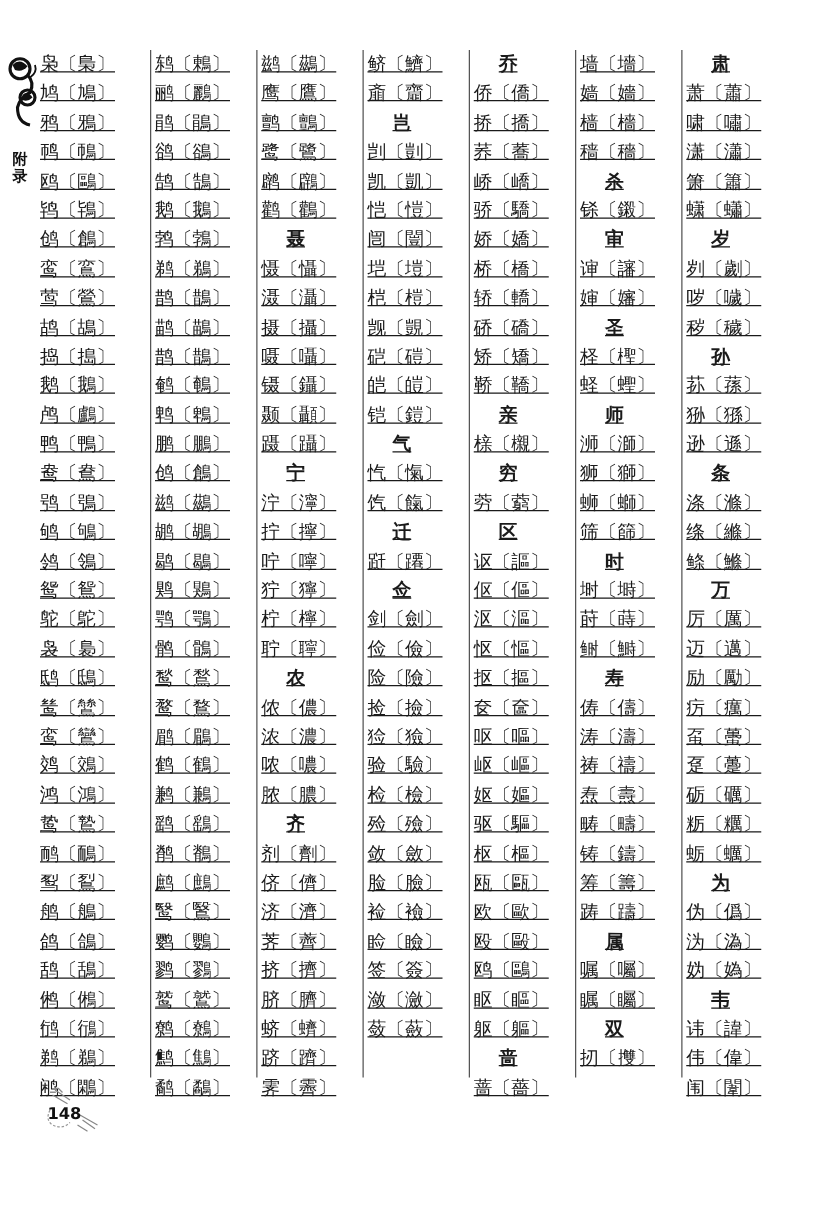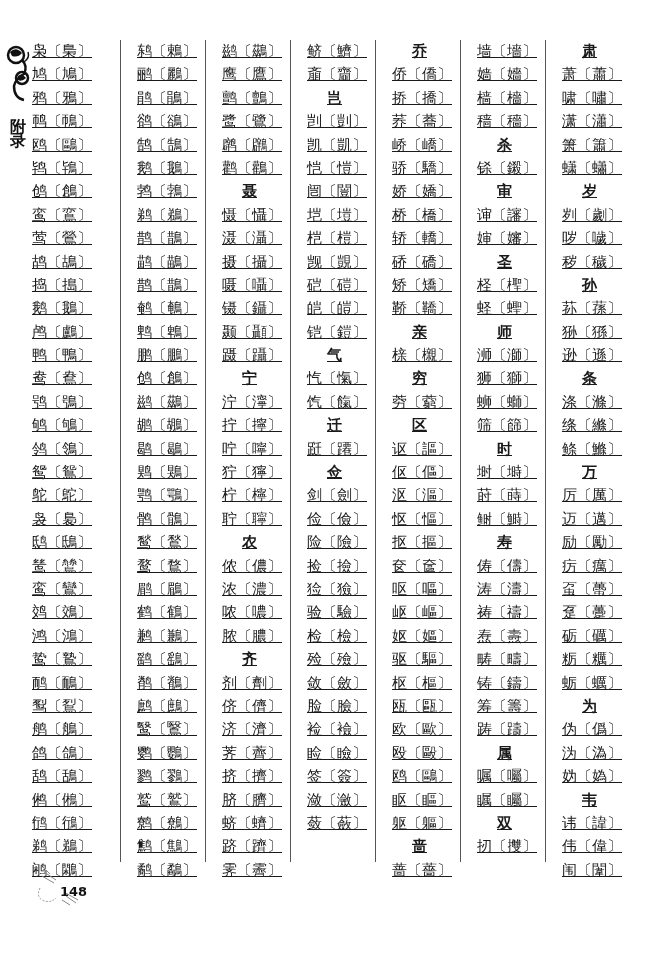--- a/index.html
+++ b/index.html
@@ -1,29 +1,29 @@
 <!DOCTYPE html>
 <html><head>
 <meta charset="utf-8">
 <style>
   html, body { margin:0; padding:0; background:#ffffff; }
   body { width:650px; height:972px; position:relative; overflow:hidden;
          font-family:"DejaVu Serif","Liberation Serif",serif; color:#1a1a1a; }
   .ornament { position:absolute; left:4px; top:44px; width:30px; height:62px; }
   .side-label { position:absolute; left:10px; top:120px; width:16px;
                 font-family:"DejaVu Sans","Liberation Sans",sans-serif; font-weight:bold;
-                font-size:16px; line-height:14px; color:#111; }
+                font-size:12px; line-height:14px; color:#111; }
   .columns { position:absolute; left:32px; top:40px; height:822px; display:flex;text-decoration:underline; }
-  .col { width:85px; height:822px; box-sizing:border-box; padding-left:16px; }
+  .col { width:85px; height:822px; box-sizing:border-box; padding-left:3px; }
   .col.first { width:88px; padding-left:0; }
   .col + .col { border-left:1.2px solid #555; }
   .row { height:23.4px; line-height:23.4px; font-size:15px; white-space:nowrap; letter-spacing:0px; }
   .row.head { font-family:"DejaVu Sans","Liberation Sans",sans-serif; font-weight:bold;
               text-align:left; padding-left:20px; font-size:15px; }
-  .pageno { position:absolute; left:60px; top:884px; font-family:"DejaVu Sans","Liberation Sans",sans-serif;
+  .pageno { position:absolute; left:38px; top:884px; font-family:"DejaVu Sans","Liberation Sans",sans-serif;
             font-weight:bold; font-size:13px; color:#111; }
   .page-orn { position:absolute; left:34px; top:870px; width:46px; height:36px; }
 </style>
 </head>
 <body>
 
 <svg class="ornament" viewBox="0 0 30 62">
   <circle cx="12" cy="11" r="8" fill="none" stroke="#111" stroke-width="2.5"></circle>
   <path d="M6 8 Q12 2 18 9 Q14 14 8 12 Z" fill="#111"></path>
   <path d="M18 16 Q24 22 20 30 Q12 34 10 42 Q10 54 20 56" fill="none" stroke="#111" stroke-width="2.5"></path>

